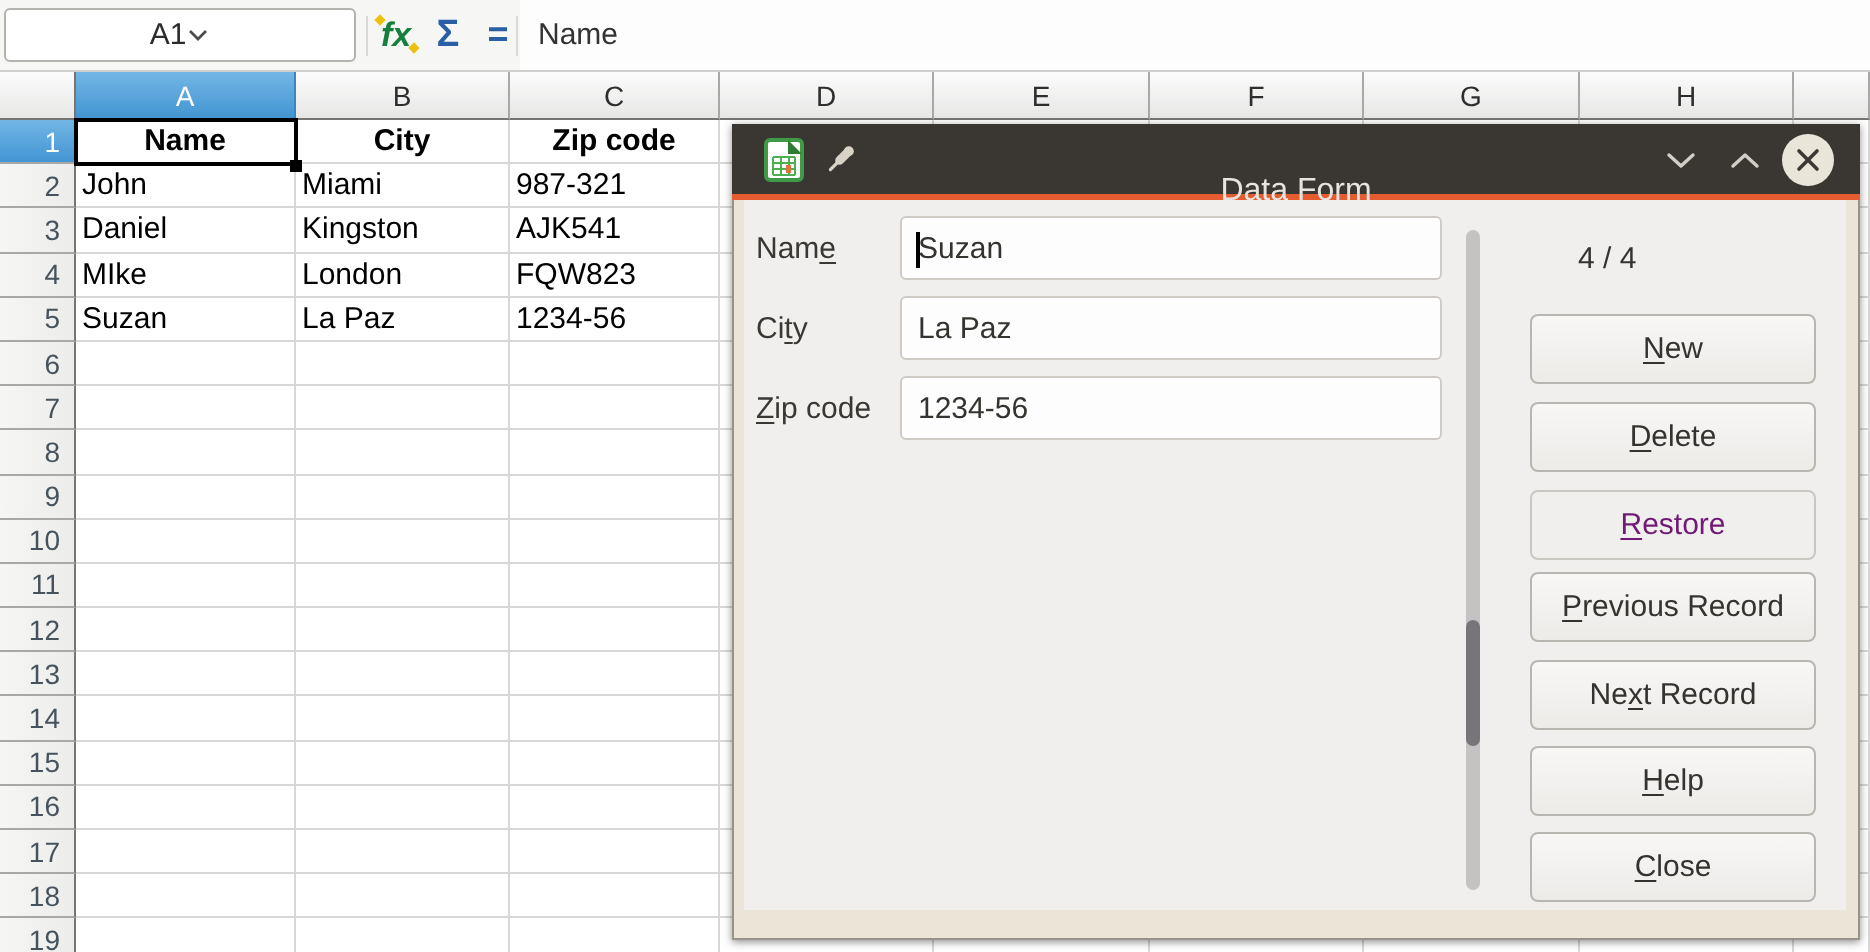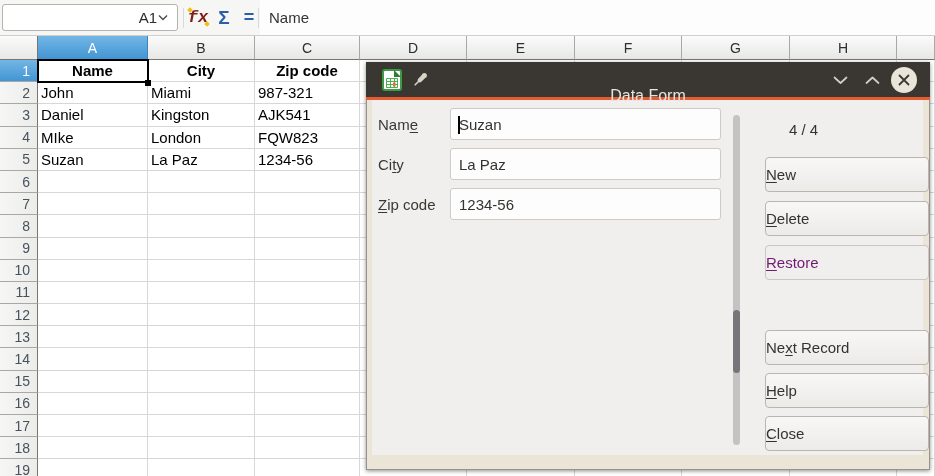--- a/index.html
+++ b/index.html
@@ -4,26 +4,26 @@
 <style>
   * { margin:0; padding:0; box-sizing:border-box; }
   body { font-family:"Liberation Sans", sans-serif; }
   .screen { position:relative; width:935px; height:476px; overflow:hidden; background:#fff; }
 
   
   .formula-bar { position:absolute; top:0; left:0; width:935px; height:36px;
                  background:#f6f6f5; border-bottom:1px solid #cfcfcd; }
   .name-box { position:absolute; left:2px; top:4px; width:176px; height:27px; background:#fff;
               border:1px solid #b5b3b0; border-radius:3px; display:flex; align-items:center;
-              justify-content:flex-end; padding:0 8px; font-size:15px; color:#2c2c2c; }
+              justify-content:center; padding:0 8px; font-size:15px; color:#2c2c2c; }
   .fb-sep { position:absolute; top:8px; width:1px; height:20px; background:#d9d9d7; }
   .fb-icon { position:absolute; top:0; height:35px; display:flex; align-items:center;
              justify-content:center; width:24px; cursor:pointer; }
-  .fx-wrap { position:relative; font-family:Liberation Mono, monospace; font-style:italic; font-weight:bold;
-             font-size:17px; color:#7f1d1d; }
+  .fx-wrap { position:relative; font-family:Liberation Sans, sans-serif; font-style:italic; font-weight:bold;
+             font-size:17px; color:#15803d; }
   .fx-sparkle { position:absolute; width:4px; height:4px; background:#edc112; transform:rotate(45deg); }
   .sigma { font-size:19px; font-weight:bold; color:#2b5fa5; }
   .equals { font-size:18px; font-weight:bold; color:#2b5fa5; }
   .formula-input { position:absolute; left:260px; top:0; right:0; height:35px; background:#fdfdfd;
                    display:flex; align-items:center; padding-left:9px; font-size:15px; color:#333; }
 
   
   .sheet { position:absolute; top:36px; left:0; width:935px; display:grid;
            grid-template-columns:38px 110px 107px 105px 107px 108px 107px 108px 107px 38px;
            grid-template-rows:24px; grid-auto-rows:22.2px; }
@@ -67,23 +67,23 @@
                border:1px solid #cecac5; border-radius:3px; display:flex; align-items:center;
                padding-left:8px; font-size:15px; color:#35332f; }
   .caret { position:absolute; left:7px; top:7px; width:1.5px; height:18px; background:#000; }
 
   .dlg-scrollbar { position:absolute; left:367px; top:53px; width:7px; height:330px;
                    background:#c3c3c4; border-radius:4px; }
   .dlg-scrollthumb { position:absolute; left:0; top:195px; width:7px; height:63px;
                      background:#76767a; border-radius:4px; }
 
   .rec-counter { position:absolute; left:397px; top:59px; font-size:15px; color:#35332f;margin-left:26px; }
-  .dlg-btn { position:absolute; left:399px; width:164px; height:35px;
+  .dlg-btn { position:absolute; left:399px; width:143px; height:35px;
              background:linear-gradient(#f8f7f6,#edebe8); border:1px solid #b9b5b0; border-radius:4px;
-             display:flex; align-items:center; justify-content:flex-start; font-size:15px; color:#35332f;
+             display:flex; align-items:center; justify-content:center; font-size:15px; color:#35332f;
              cursor:pointer; }
   .dlg-btn.disabled { background:#f0efed; border-color:#cac7c2; color:#701a75; cursor:default; }
   .u { text-decoration:underline; text-underline-offset:2px; }
 </style>
 </head>
 <body>
 
 <div class="screen">
 
   <div class="formula-bar">
@@ -374,20 +374,23 @@
     <div class="rec-counter">4 / 4</div>
     <div class="dlg-btn" style="top:95px">
       <span><span></span><span class="u">N</span><span>ew</span></span>
     </div>
     <div class="dlg-btn" style="top:139px">
       <span><span></span><span class="u">D</span><span>elete</span></span>
     </div>
     <div class="dlg-btn disabled" style="top:183px">
       <span><span></span><span class="u">R</span><span>estore</span></span>
     </div>
+    <div class="dlg-btn" style="top:224px">
+      <span><span></span><span class="u">P</span><span>revious Record</span></span>
+    </div>
     <div class="dlg-btn" style="top:268px">
       <span><span>Ne</span><span class="u">x</span><span>t Record</span></span>
     </div>
     <div class="dlg-btn" style="top:311px">
       <span><span></span><span class="u">H</span><span>elp</span></span>
     </div>
     <div class="dlg-btn" style="top:354px">
       <span><span></span><span class="u">C</span><span>lose</span></span>
     </div>
   </div>

